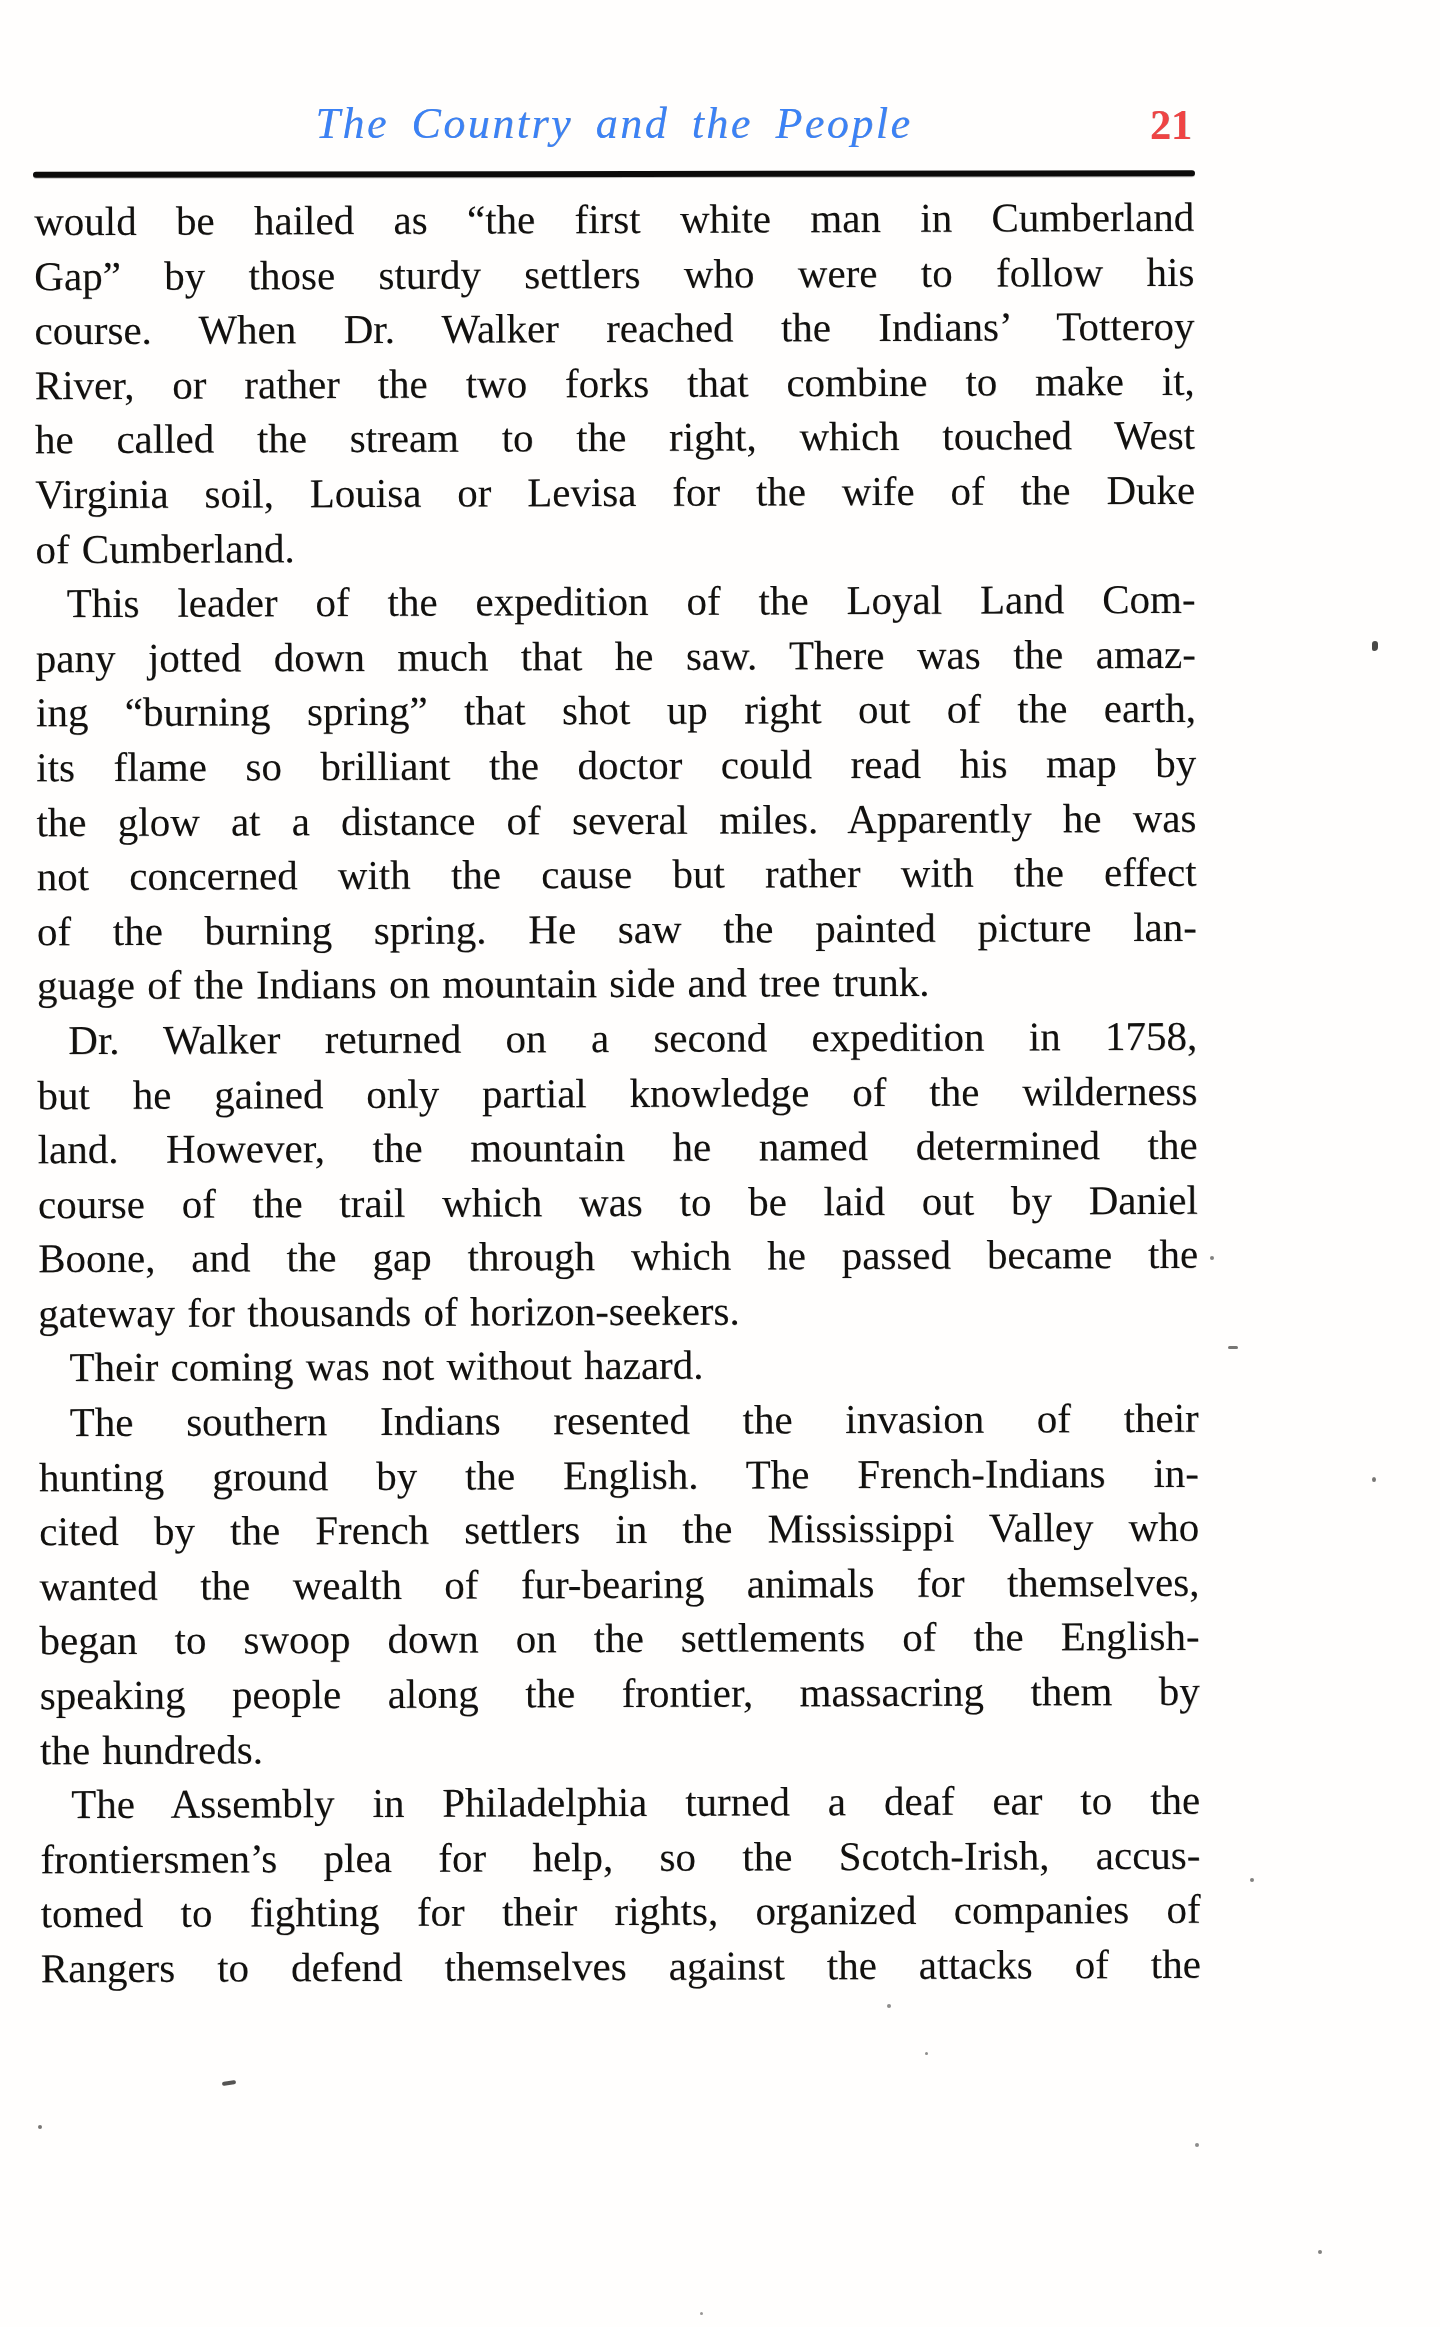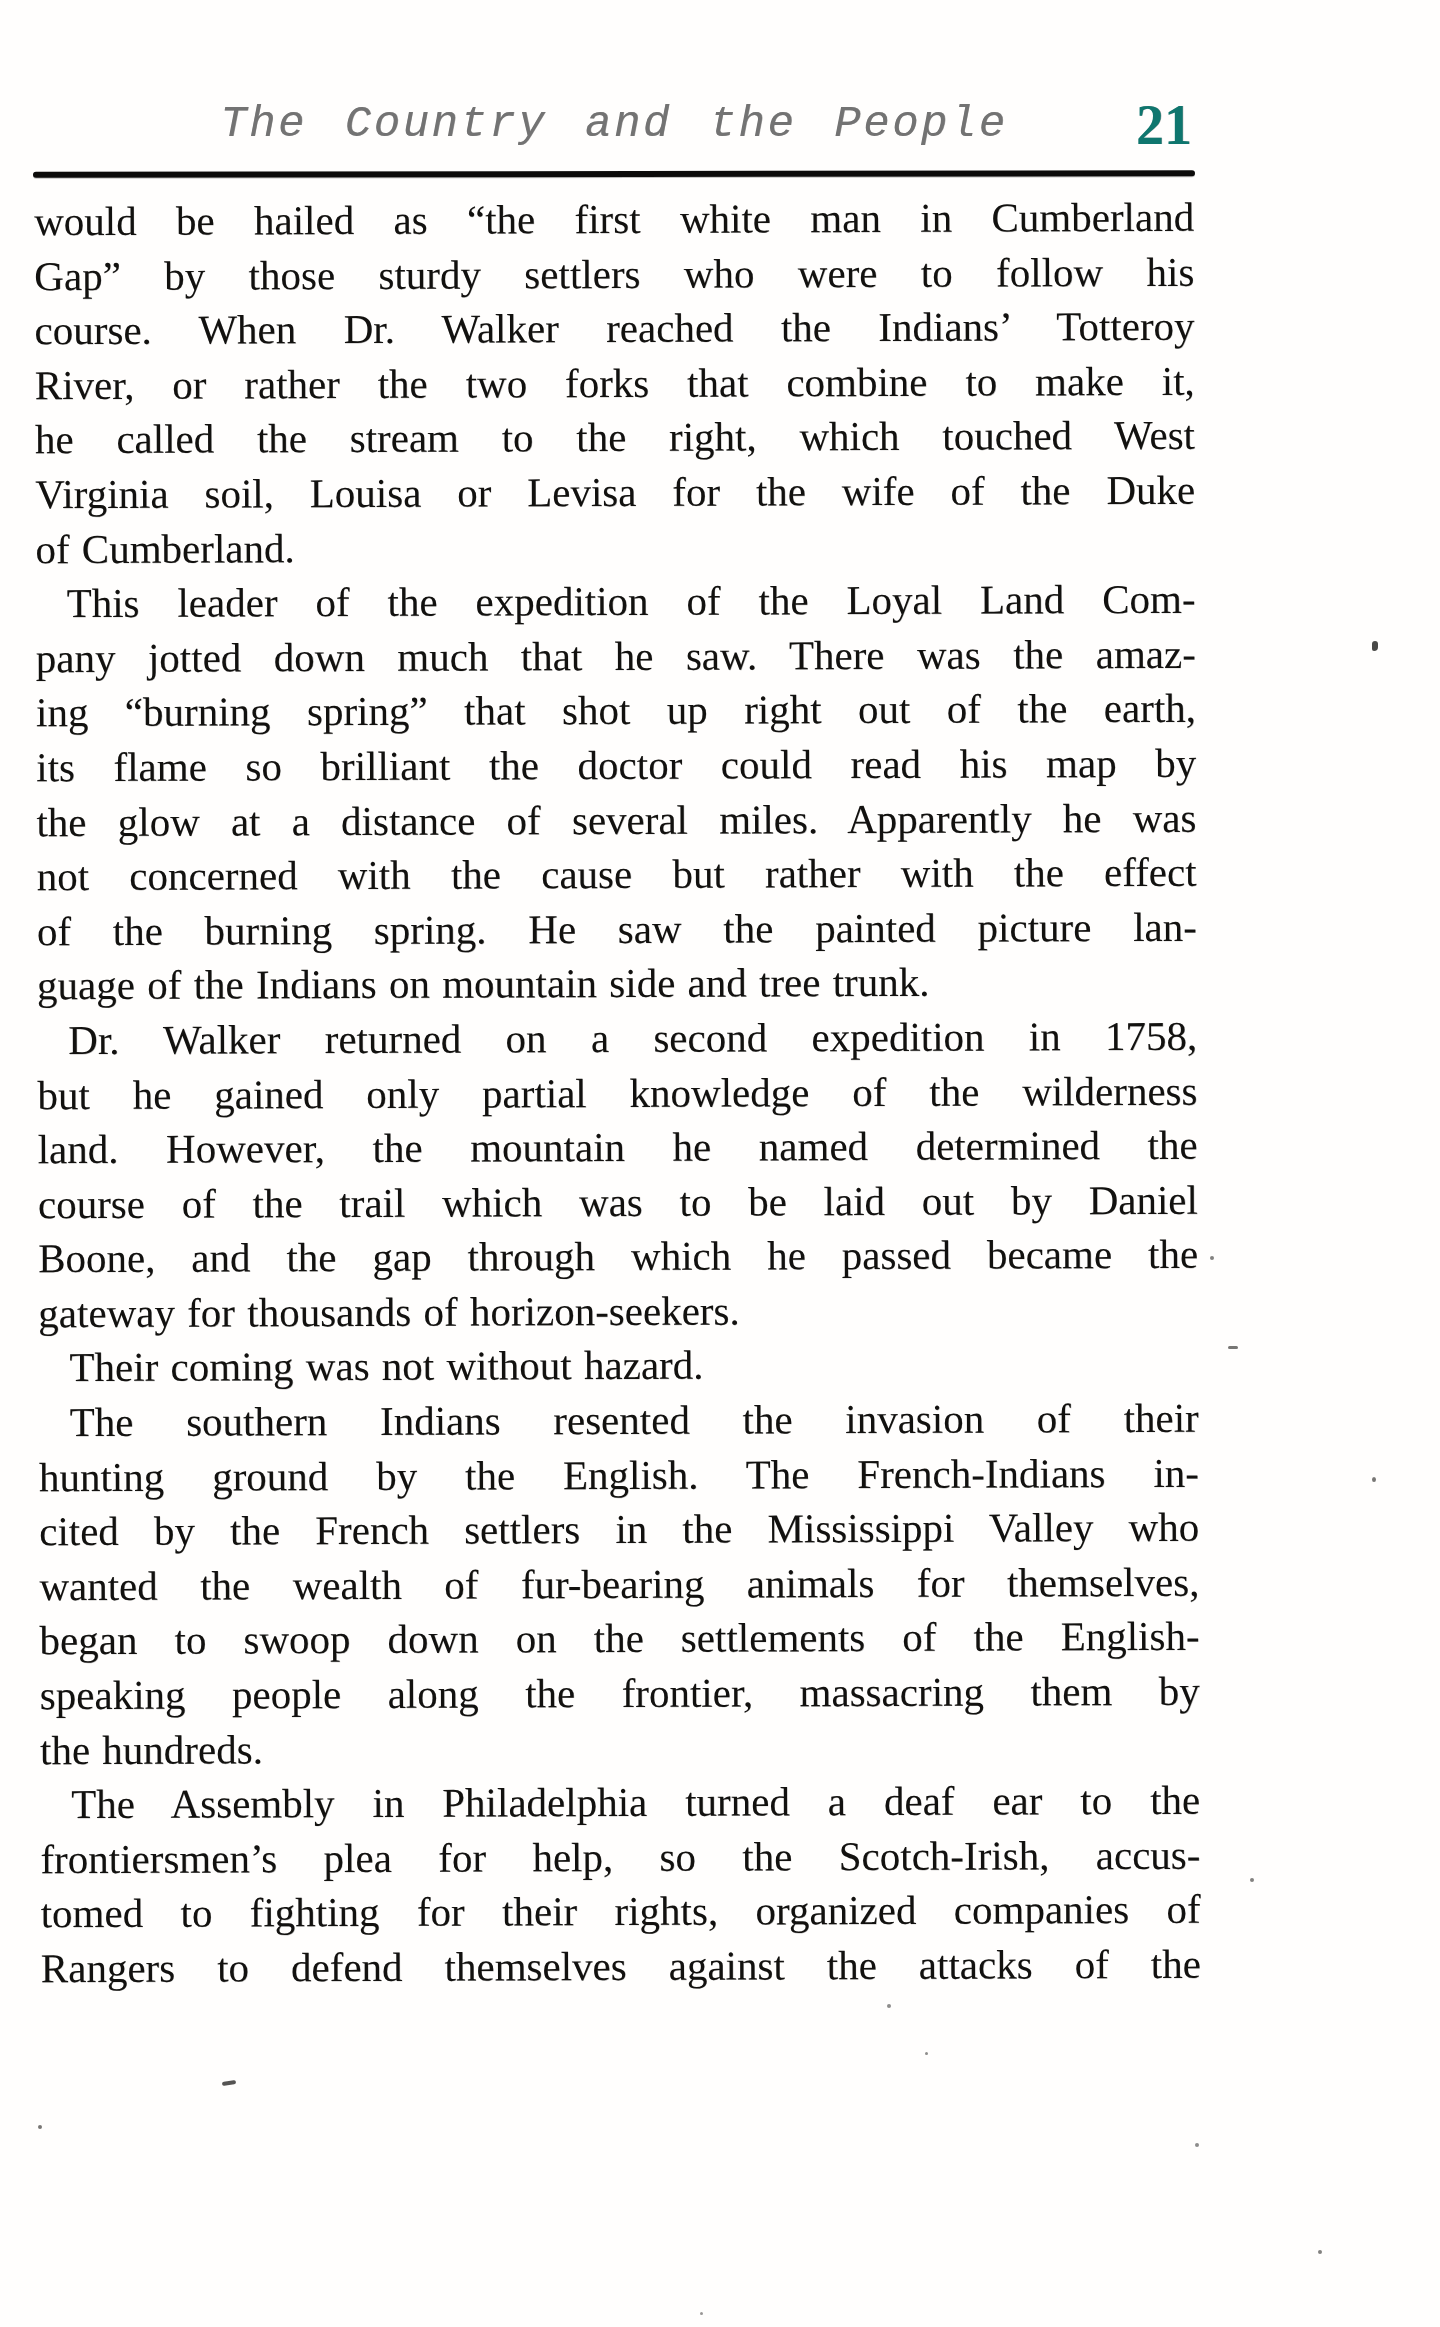--- a/index.html
+++ b/index.html
@@ -22,38 +22,38 @@
     top: 98px;
     width: 1160px;
     height: 72px;
   }
   .head-title {
     position: absolute;
     left: 0;
     right: 0;
     top: 0;
     text-align: center;
-    font-family: Liberation Mono, monospace;
+    font-family: Liberation Serif, serif;
     font-style: italic;
     font-size: 44px;
     line-height: 52px;
     letter-spacing: 2.5px;
     word-spacing: 9px;
-    color: #737373;
+    color: #3b82f6;
     text-shadow: 0.4px 0.4px 0 rgba(15,15,15,0.35);
   }
   .page-number {
     position: absolute;
     right: 2px;
     top: 1px;
     font-family: "Liberation Serif", serif;
     font-weight: 700;
-    font-size: 56px;
+    font-size: 42px;
     line-height: 52px;
-    color: #0f766e;
+    color: #ef4444;
     text-shadow: 0.4px 0.4px 0 rgba(15,15,15,0.35);
     margin-left: 27px;
   }
   
   .head-rule {
     position: absolute;
     left: 33px;
     top: 171px;
     width: 1162px;
     height: 6px;

